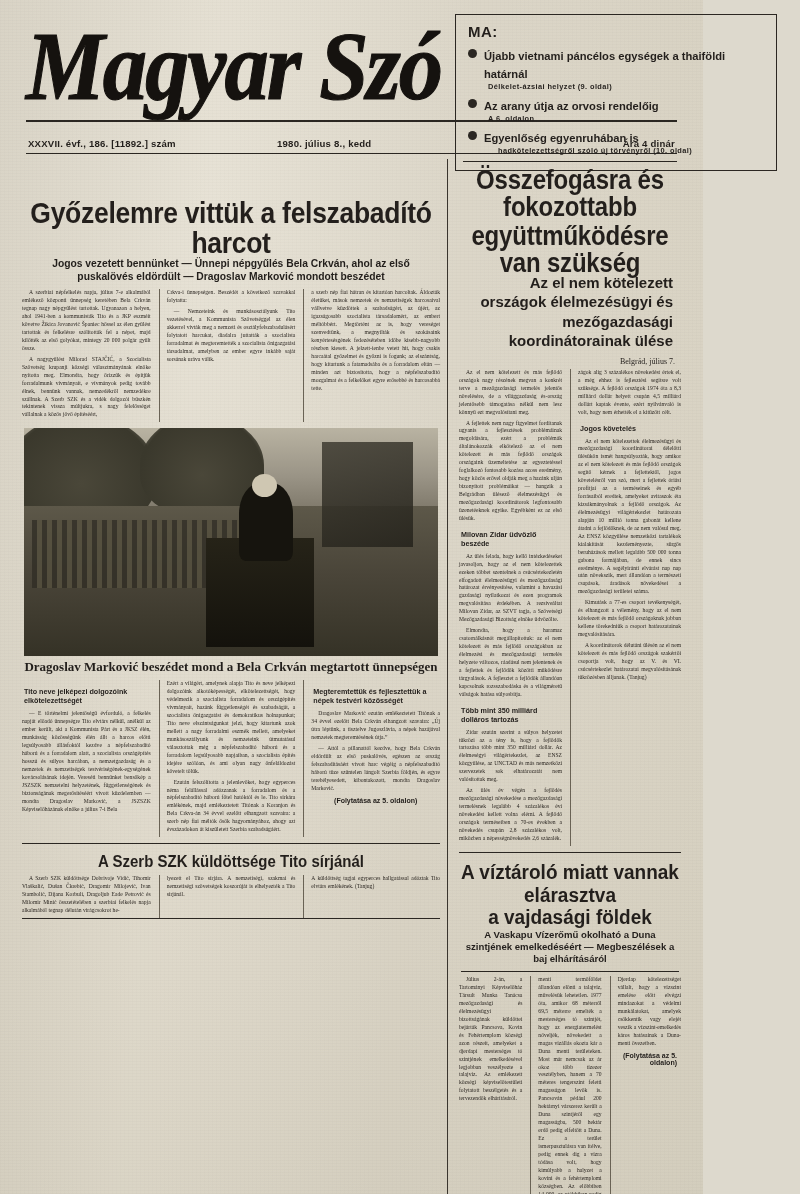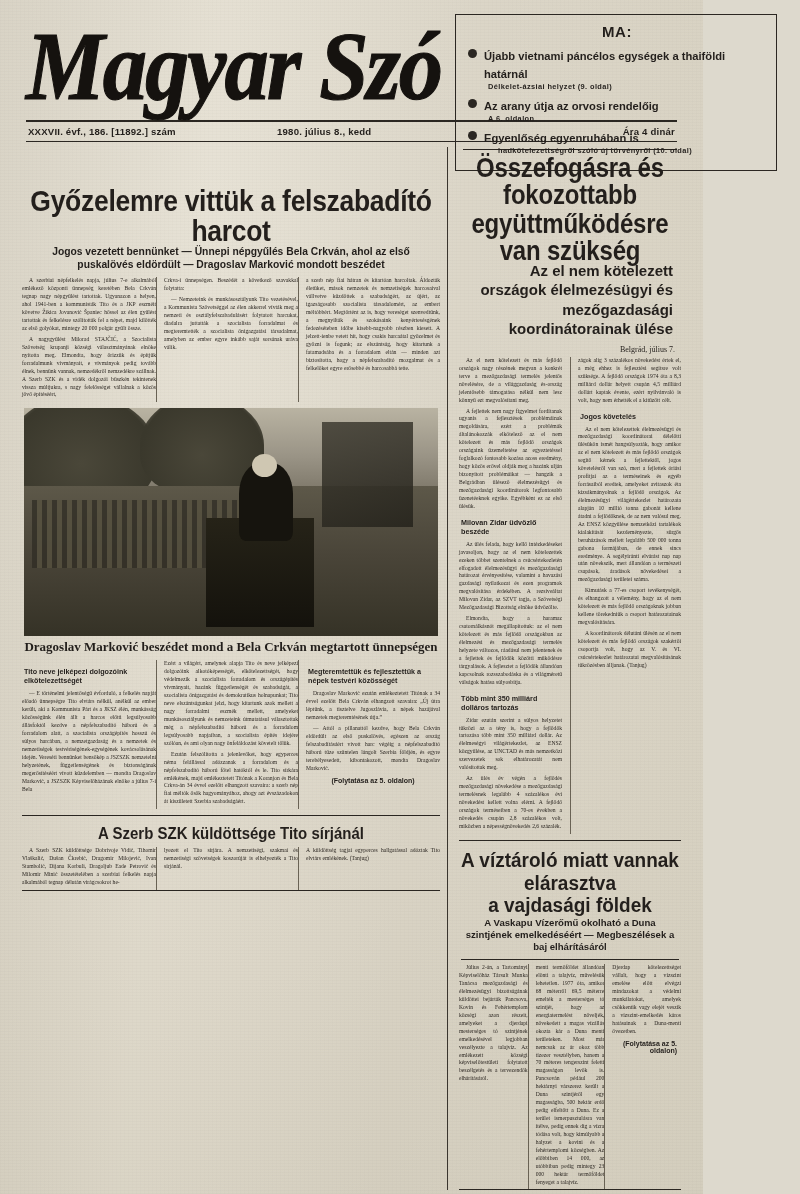--- a/index.html
+++ b/index.html
@@ -40,21 +40,21 @@
   }
   .mabox{
     position:absolute;left:433px;top:14px;width:322px;
     border:1.6px solid #2b2722;
     padding:8px 10px 10px 12px;
     box-sizing:border-box;
     min-height:104px;
   }
   .mabox .ma-title{
     font-family:"Liberation Sans", sans-serif;
-    font-weight:700;font-size:15px;letter-spacing:.5px;margin-bottom:6px;text-align:center;
+    font-weight:700;font-size:15px;letter-spacing:.5px;margin-bottom:6px;
   }
   .ma-item{display:flex;align-items:flex-start;margin-bottom:4px;}
   .ma-bullet{
     width:9px;height:9px;border-radius:50%;
     background:#2b2722;margin-right:7px;margin-top:3px;flex:0 0 auto;
   }
   .ma-txt{flex:1;}
   .ma-main{
     font-family:"Liberation Sans", sans-serif;
     font-weight:700;font-size:11.2px;line-height:1.18;
@@ -65,20 +65,21 @@
     margin-top:1px;padding-left:4px;
   }
   .ma-sub.indent{padding-left:14px;}
 
   .rule-thick{border-top:2.6px solid #2b2722;margin:2px 4px 0 4px;}
   .issueline{
     display:flex;justify-content:space-between;align-items:flex-end;
     font-family:"Liberation Sans", sans-serif;
     font-weight:700;font-size:9.6px;letter-spacing:.2px;
     padding:4px 6px 4px 6px;
+    margin-top:12px;
   }
   .issueline .mid{margin-right:150px;}
   .rule-thin{border-top:1.3px solid #2b2722;margin:0 4px;}
   .rule-thin2{border-top:1.3px solid #2b2722;margin:2px 4px 0 4px;}
 
   
   .content{display:flex;margin-top:5px;}
   .left-block{width:425px;flex:0 0 auto;padding-right:7px;box-sizing:border-box;margin-top:36px;}
   .vdiv{width:0;border-left:1.2px solid #3a352e;margin:0 6px 0 0;}
   .right-block{flex:1;padding-left:5px;box-sizing:border-box;}
@@ -109,21 +110,21 @@
     font-family:"Liberation Sans", sans-serif;
     font-weight:700;font-size:15px;line-height:1.3;text-align:right;
     margin:9px 8px 6px 8px;
   }
   .byline{
     font-family:"Liberation Serif", serif;
     font-size:8px;text-align:right;margin:2px 6px 3px 0;
   }
 
   
-  .cols3{display:flex;}
+  .cols3{display:flex;gap:8px;}
   .cols2{display:flex;gap:8px;}
   .col{flex:1;min-width:0;}
   .col.sep{border-left:1px solid #6a6355;padding-left:7px;}
 
   p.bt{
     font-family:"Liberation Serif", serif;
     font-size:5.6px;line-height:1.42;
     text-align:justify;
     margin:0 0 3px 0;
     text-indent:7px;

